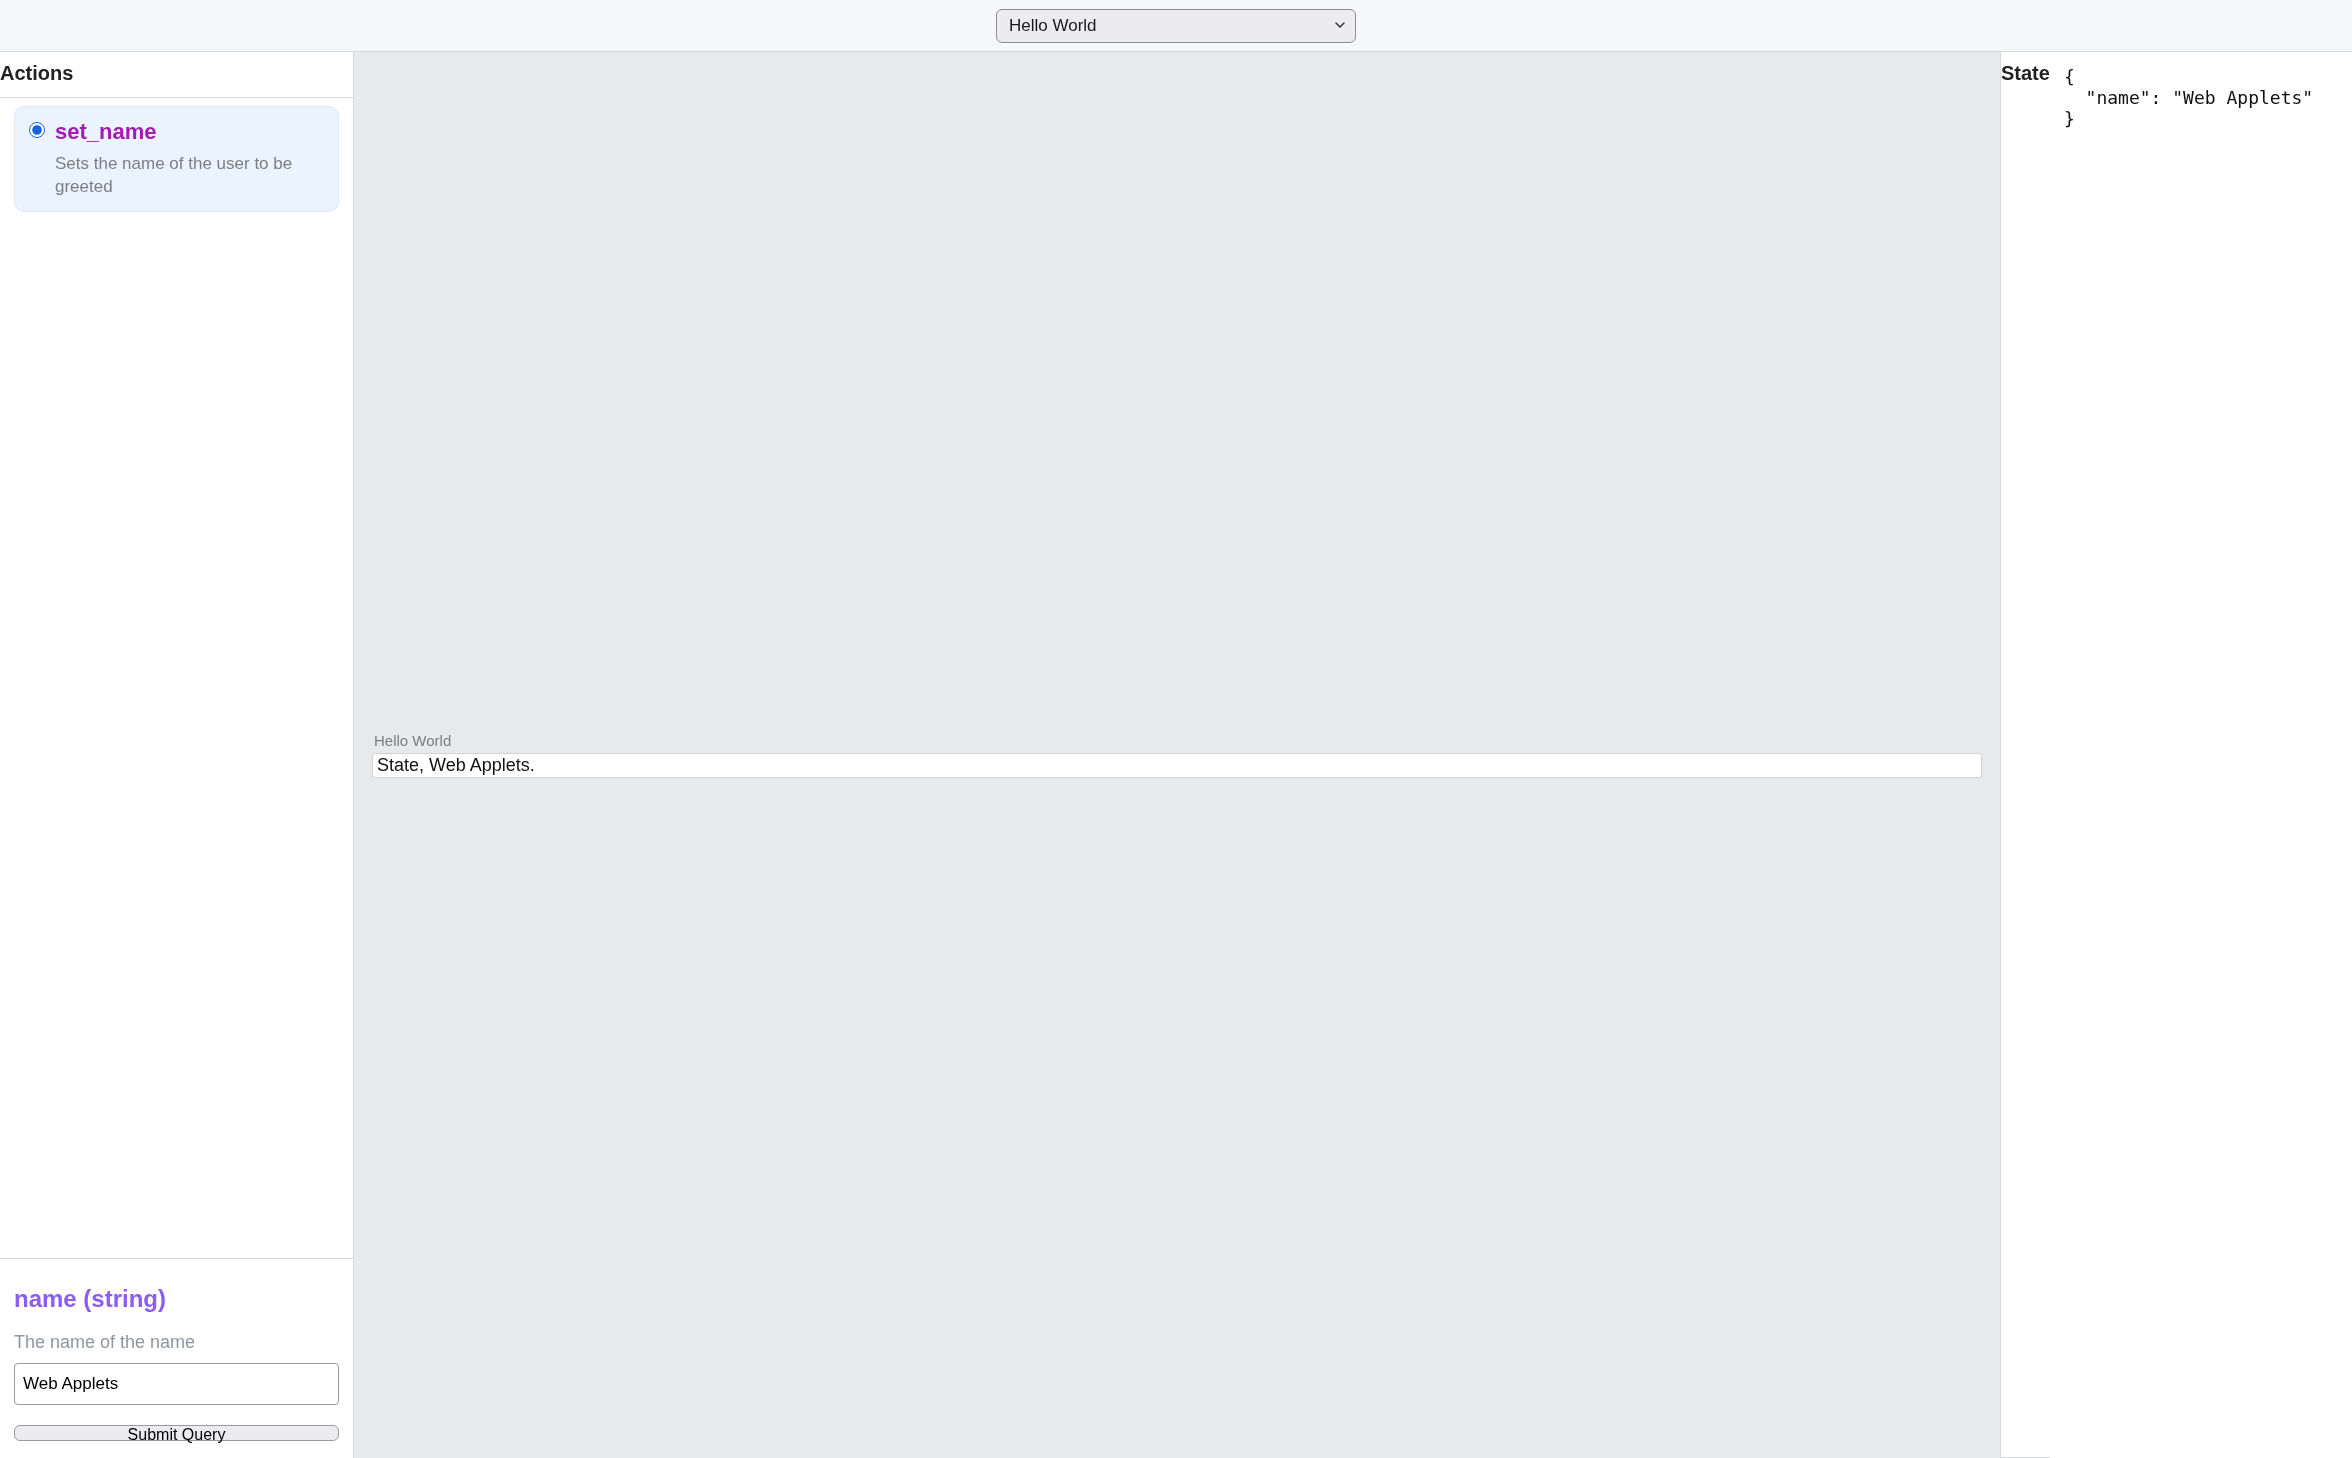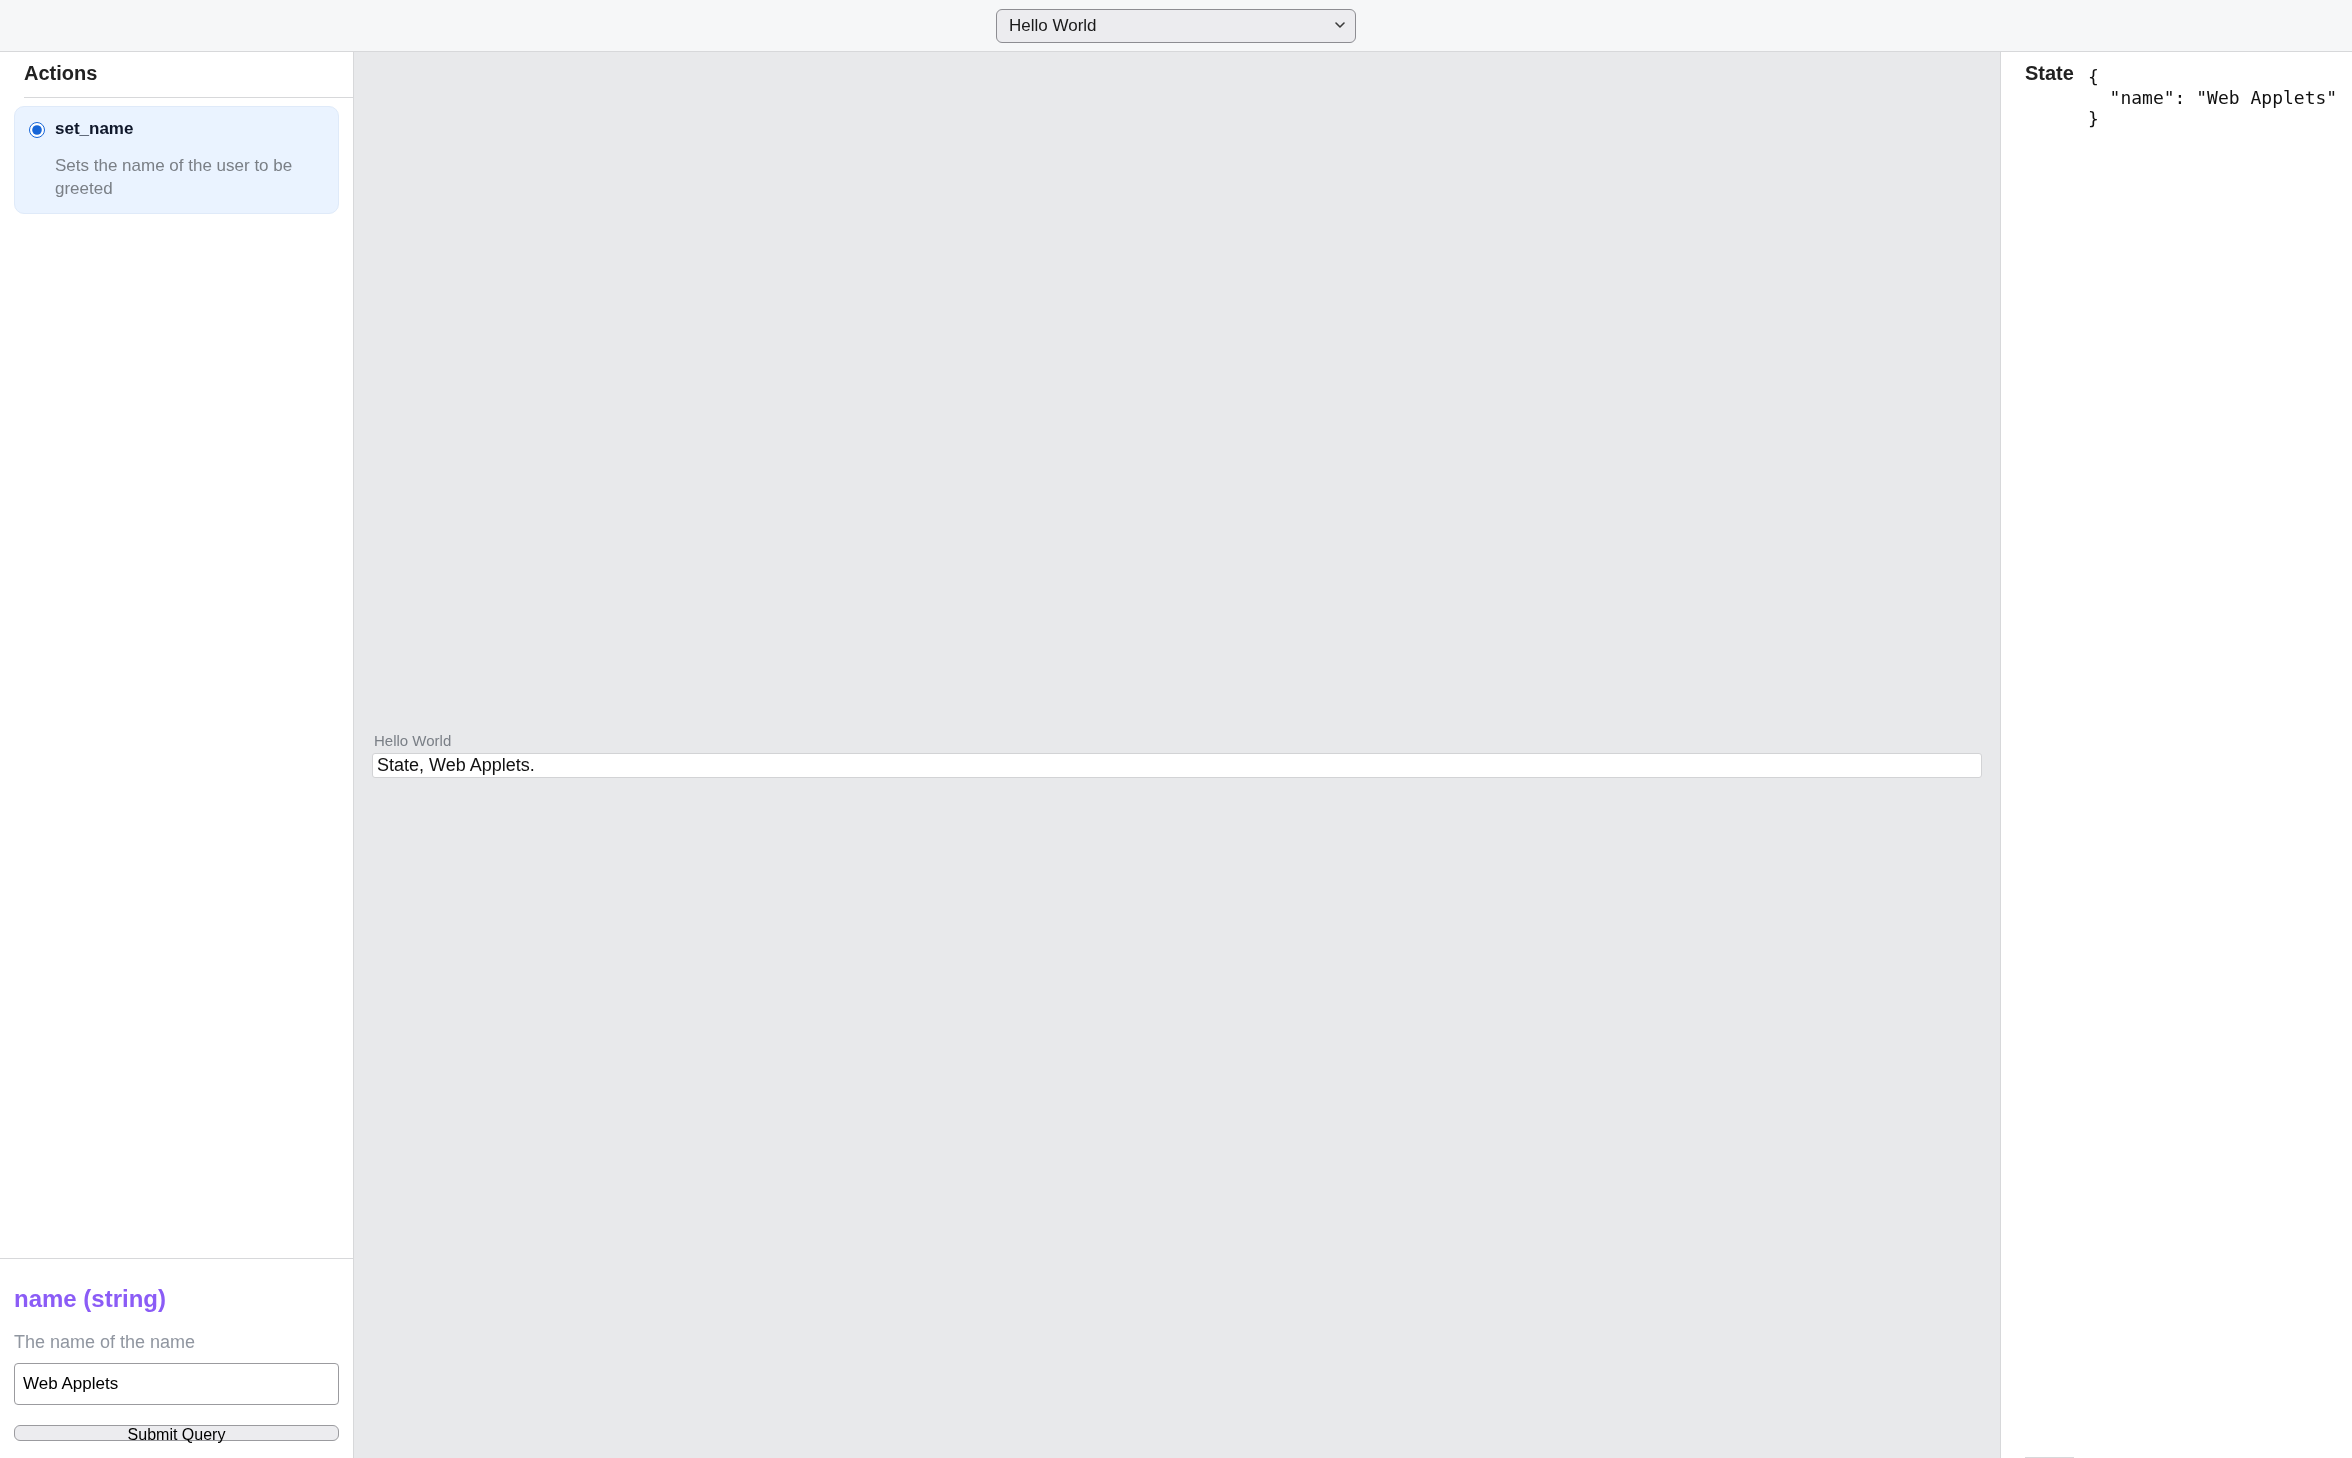--- a/index.html
+++ b/index.html
@@ -57,21 +57,20 @@
       min-width: 354px;
       border-right: 1px solid #d7d8da;
       display: flex;
       flex-direction: column;
     }
     .left-header, .right-header {
       font-size: 20px;
       font-weight: 700;
       padding: 10px 0 12px;
       border-bottom: 1px solid #d7d8da;
-      margin-left: 24px;
     }
     .actions-list {
       flex: 1;
       overflow: auto;
       padding: 8px 14px;
     }
     .action-card {
       background: #eaf3ff;
       border: 1px solid #dfeaf9;
       border-radius: 10px;
@@ -85,24 +84,24 @@
       align-items: flex-start;
       padding-top: 3px;
     }
     .radio-btn {
       accent-color: #1665d8;
       width: 16px;
       height: 16px;
       cursor: pointer;
     }
     .action-name {
-      font-size: 17px;
+      font-size: 22px;
       font-weight: 700;
-      color: #0f172a;
-      margin-bottom: 16px;
+      color: #a21caf;
+      margin-bottom: 8px;
     }
     .action-desc {
       font-size: 17px;
       color: #7a7f86;
       line-height: 1.35;
     }
 
     .param-panel {
       border-top: 1px solid #d7d8da;
       padding: 26px 14px 14px;

